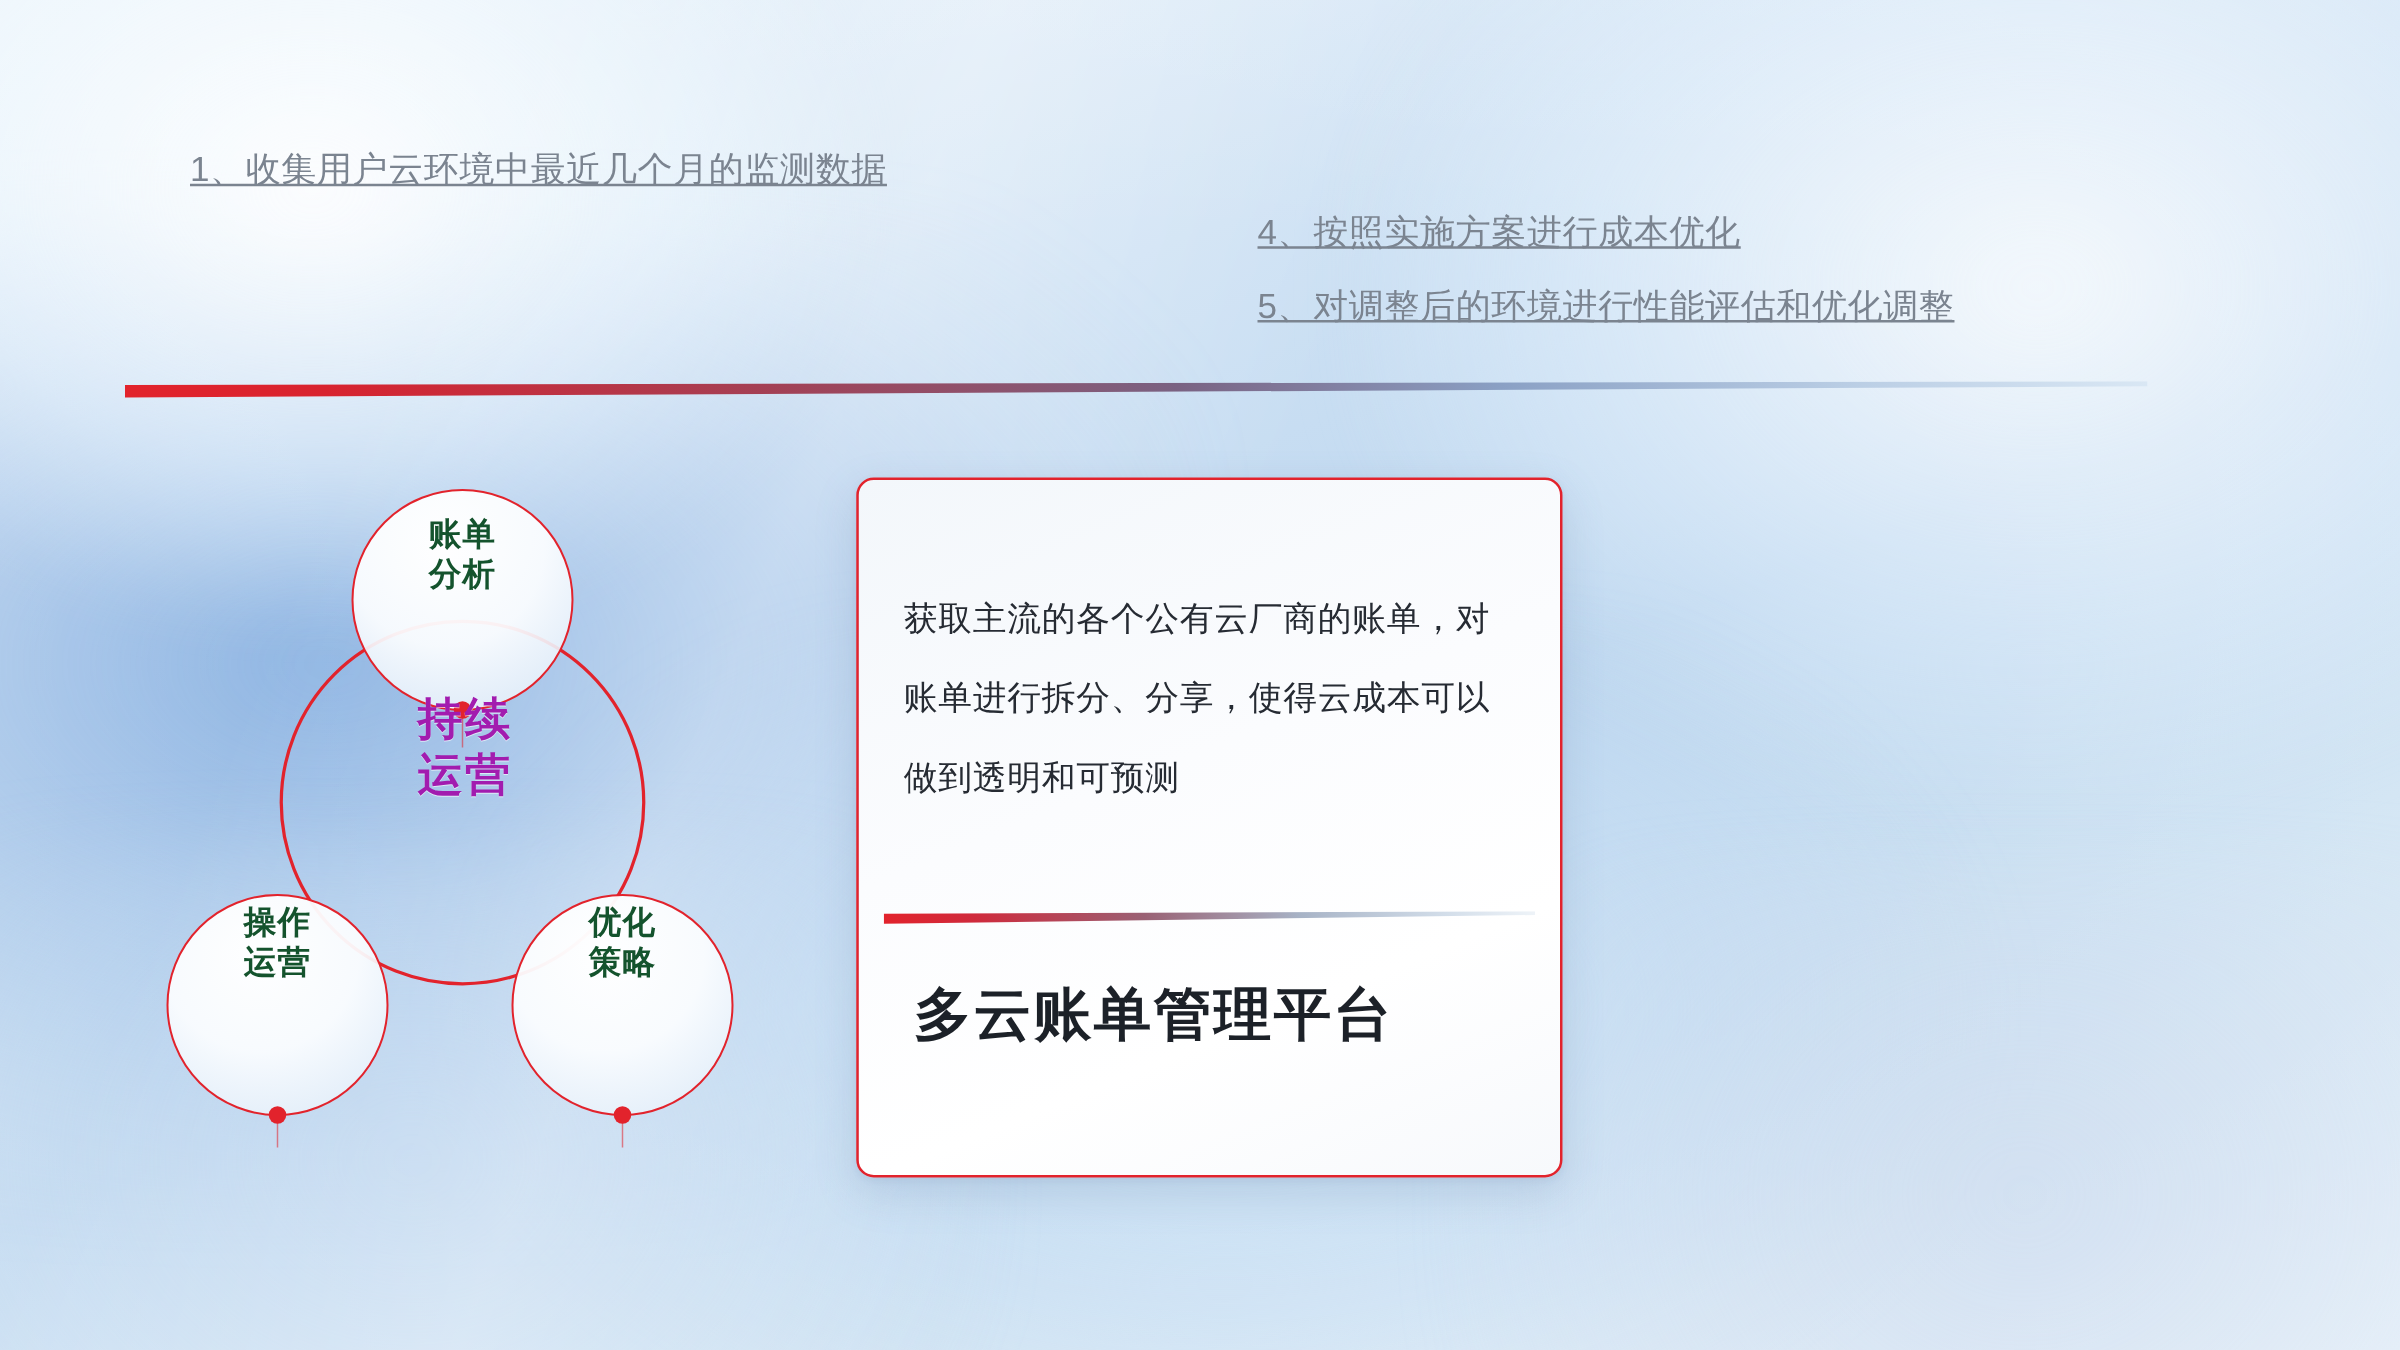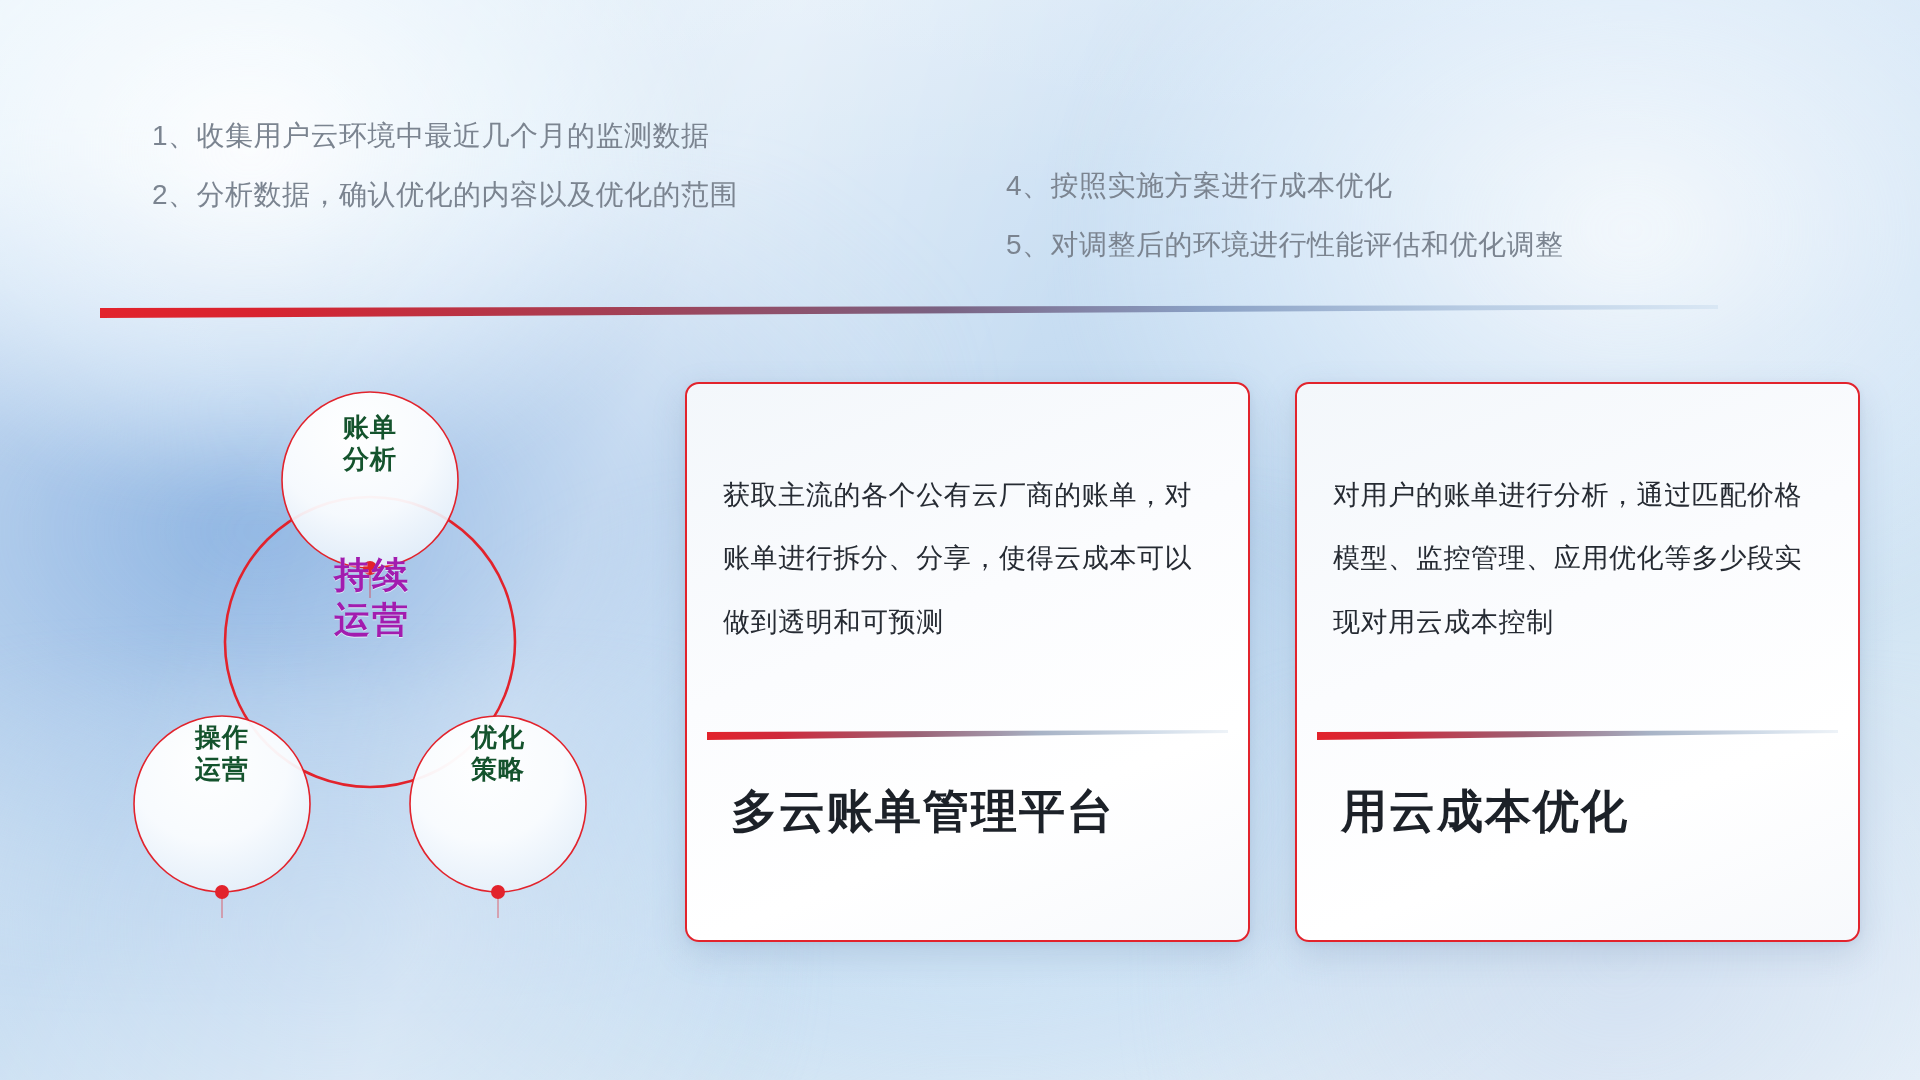--- a/index.html
+++ b/index.html
@@ -83,20 +83,21 @@
     font-size:28px;
     line-height:1;
     letter-spacing:0.5px;
     white-space:nowrap;
   }
   .list-left{ left:152px; top:122px; }
   .list-right{ left:1006px; top:172px; }
   .list-item{
     margin-bottom:31px;
     display:block;
+    text-decoration:underline;
   }
   .list-item:last-child{ margin-bottom:0; }
 
   
   .top-divider{
     position:absolute;
     left:100px; top:305px;
     width:1618px; height:16px;
   }
 
@@ -186,21 +187,20 @@
   <div class="bg-blob-b"></div>
   <div class="bg-blob-c"></div>
   <div class="bg-blob-d"></div>
   <div class="bg-blob-e"></div>
   <div class="bg-blob-f"></div>
   <div class="bg-sheen"></div>
   <div class="bg-vignette"></div>
 
   <div class="list list-left">
     <span class="list-item">1、收集用户云环境中最近几个月的监测数据</span>
-    <span class="list-item">2、分析数据，确认优化的内容以及优化的范围</span>
   </div>
 
   <div class="list list-right">
     <span class="list-item">4、按照实施方案进行成本优化</span>
     <span class="list-item">5、对调整后的环境进行性能评估和优化调整</span>
   </div>
 
   <div class="top-divider">
     <svg viewBox="0 0 1618 16" preserveAspectRatio="none" width="1618" height="16">
       <defs>
@@ -276,33 +276,14 @@
             <stop offset="0.86" stop-color="#d2dde9"></stop>
             <stop offset="1" stop-color="#eef3f8"></stop>
           </linearGradient>
         </defs>
         <path d="M0 2 L525 0 L525 3 L0 10 Z" fill="url(#cardDivGrad1)"></path>
       </svg>
     </div>
     <div class="card-title">多云账单管理平台</div>
   </div>
 
-  <div class="card card-2">
-    <div class="card-body">对用户的账单进行分析，通过匹配价格模型、监控管理、应用优化等多少段实现对用云成本控制</div>
-    <div class="card-divider">
-      <svg viewBox="0 0 525 12" preserveAspectRatio="none" width="100%" height="12">
-        <defs>
-          <linearGradient id="cardDivGrad2" x1="0" y1="0" x2="1" y2="0">
-            <stop offset="0" stop-color="#e2232c"></stop>
-            <stop offset="0.14" stop-color="#cf2a3c"></stop>
-            <stop offset="0.40" stop-color="#9a6174"></stop>
-            <stop offset="0.64" stop-color="#a7b3c6"></stop>
-            <stop offset="0.86" stop-color="#d2dde9"></stop>
-            <stop offset="1" stop-color="#eef3f8"></stop>
-          </linearGradient>
-        </defs>
-        <path d="M0 2 L525 0 L525 3 L0 10 Z" fill="url(#cardDivGrad2)"></path>
-      </svg>
-    </div>
-    <div class="card-title">用云成本优化</div>
-  </div>
 
 </div>
 
 </body></html>

